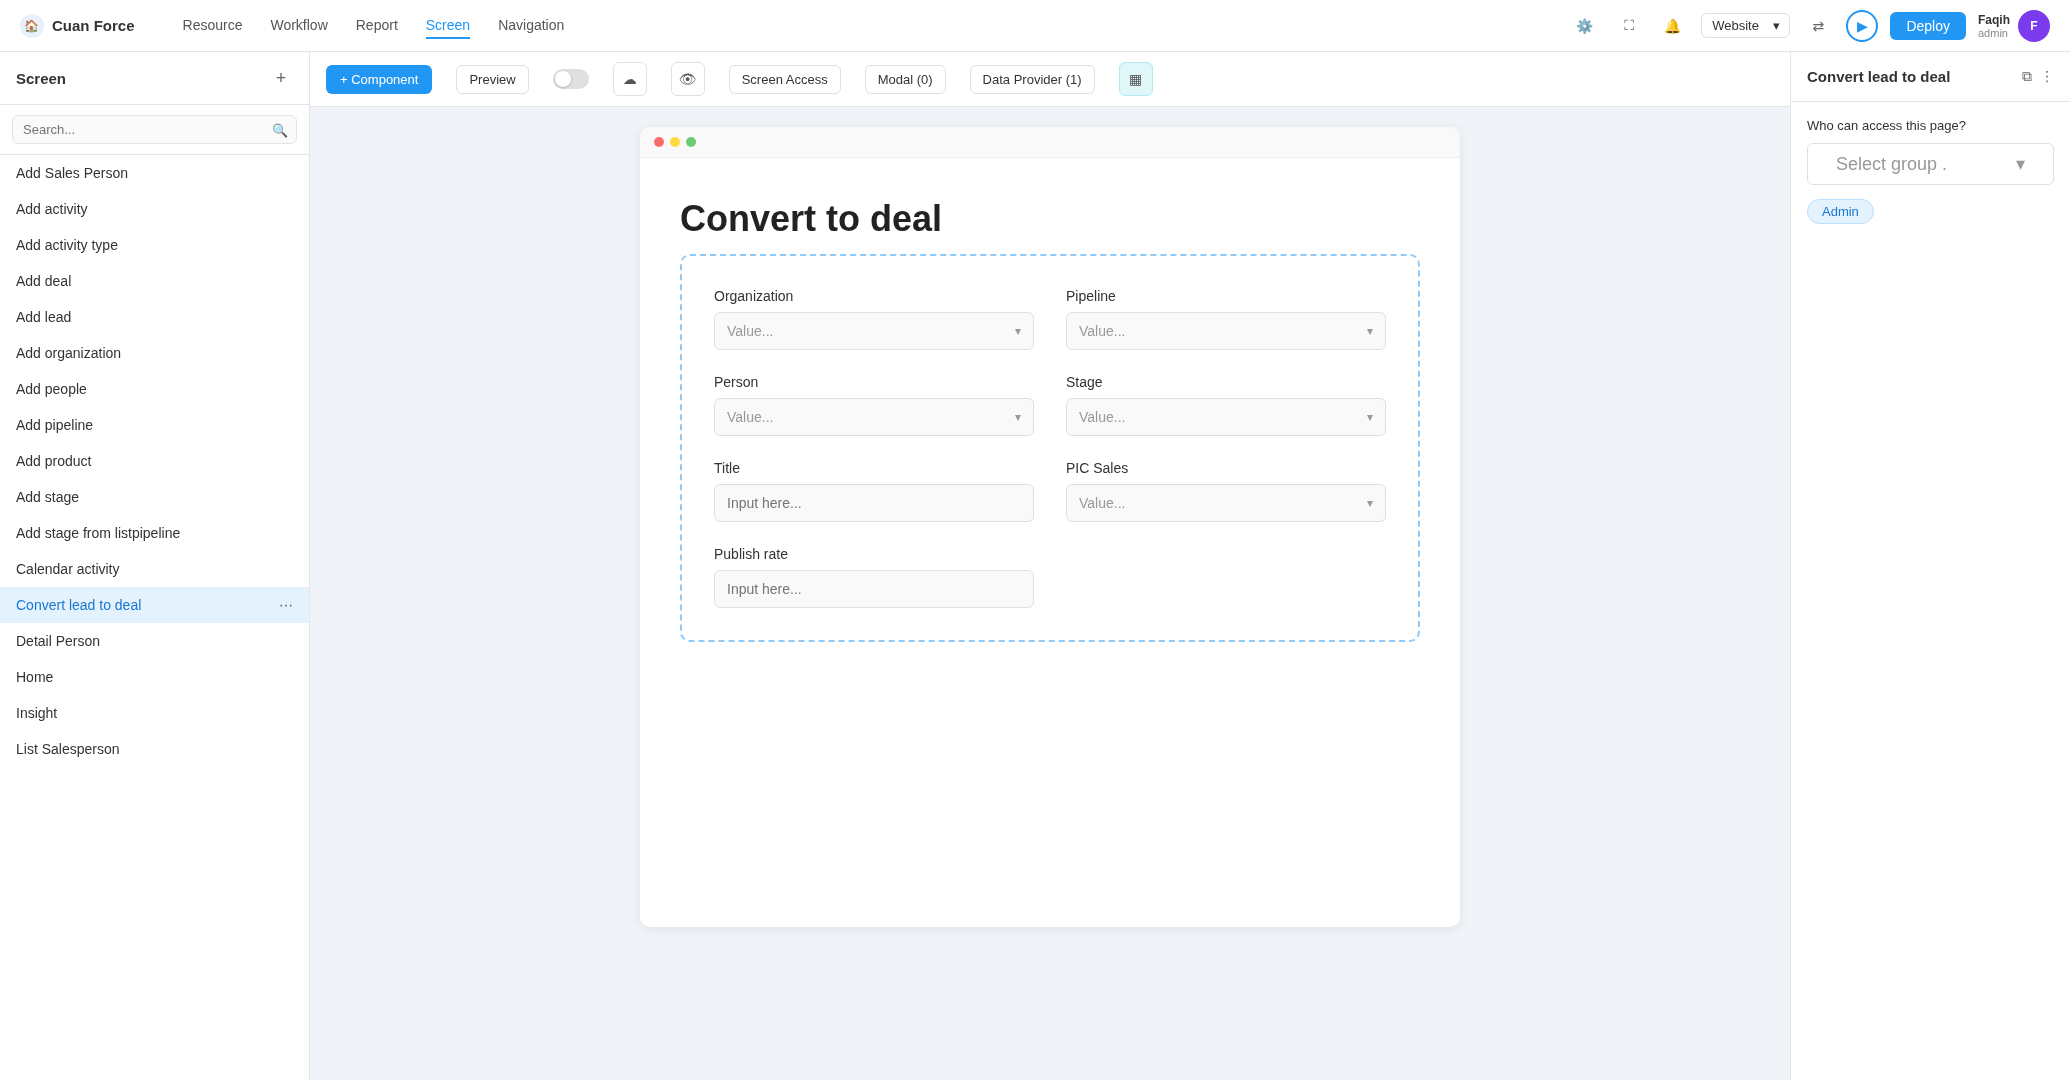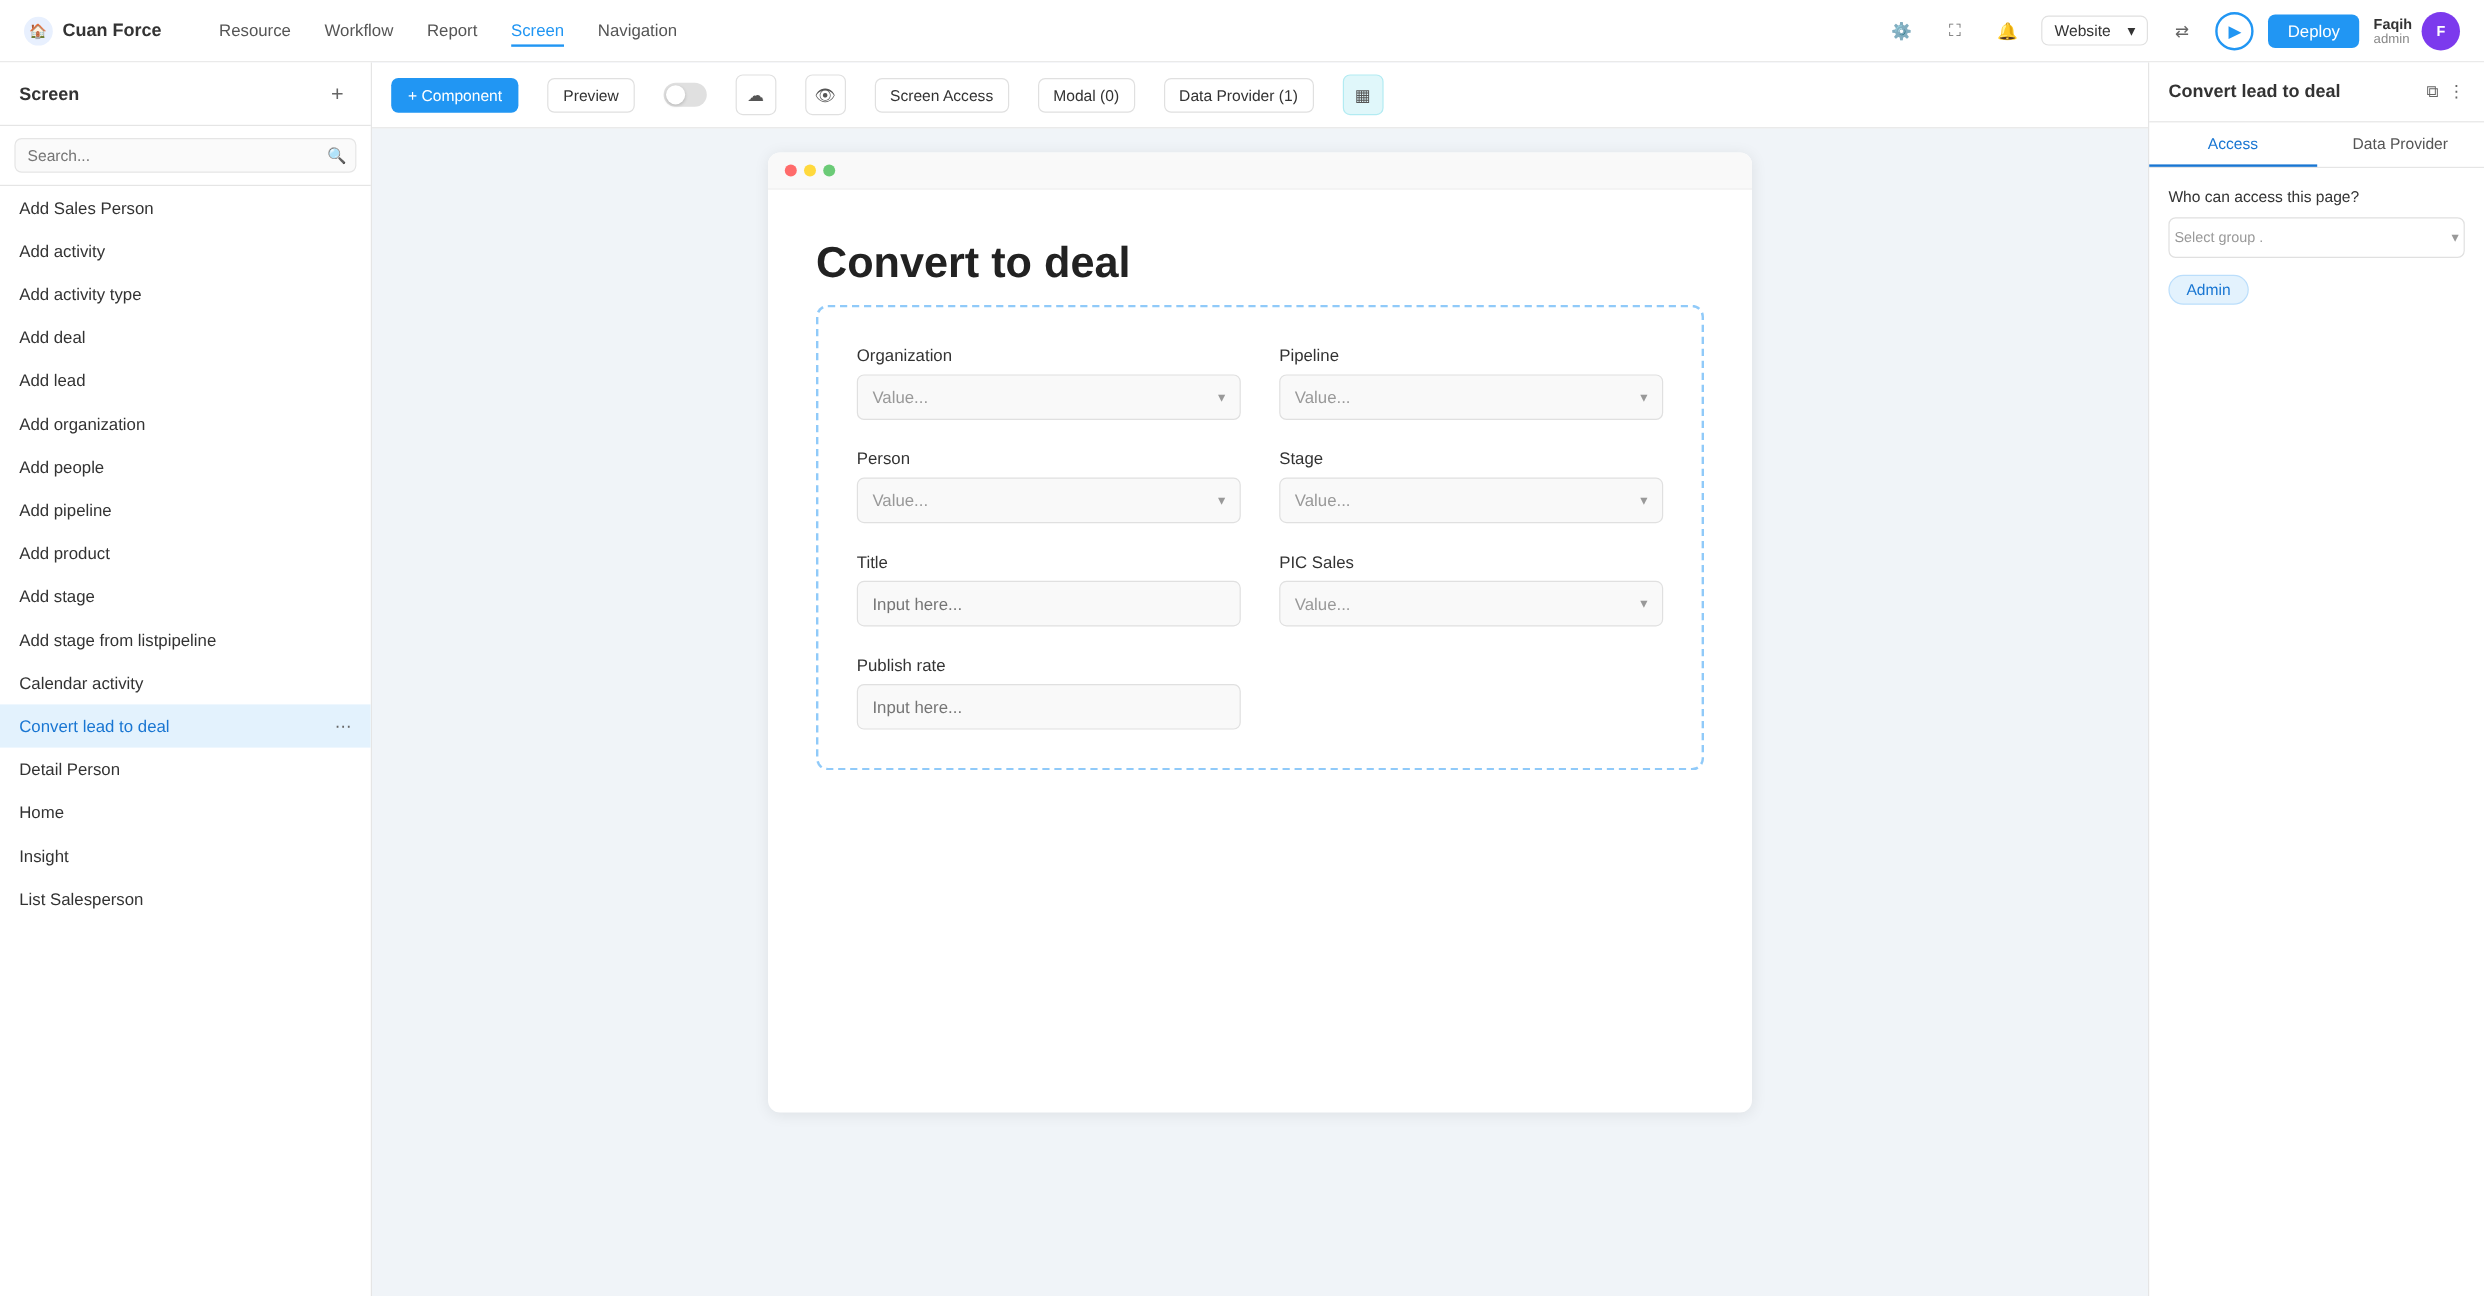--- a/index.html
+++ b/index.html
@@ -71,21 +71,21 @@
     
     .right-panel { width: 280px; background: #fff; border-left: 1px solid #e5e5e5; display: flex; flex-direction: column; flex-shrink: 0; }
     .right-panel-header { padding: 16px; border-bottom: 1px solid #e5e5e5; display: flex; align-items: center; justify-content: space-between; }
     .right-panel-title { font-size: 15px; font-weight: 600; }
     .right-panel-actions { display: flex; gap: 8px; color: #666; }
     .right-tabs { display: flex; border-bottom: 1px solid #e5e5e5; }
     .right-tab { flex: 1; text-align: center; padding: 10px; cursor: pointer; font-size: 13px; color: #555; border-bottom: 2px solid transparent; }
     .right-tab.active { color: #1976d2; border-bottom: 2px solid #1976d2; font-weight: 500; }
     .right-panel-body { padding: 16px; }
     .access-label { font-size: 13px; color: #333; margin-bottom: 10px; font-weight: 500; }
-    .select-group-dropdown { display: flex; align-items: center; justify-content: space-between; border: 1px solid #e0e0e0; border-radius: 6px; padding: 9px 4px; cursor: pointer; font-size: 12px; color: #999; margin-bottom: 14px; }
+    .select-group-dropdown { display: flex; align-items: center; justify-content: space-between; border: 1px solid #e0e0e0; border-radius: 6px; padding: 9px 28px; cursor: pointer; font-size: 18px; color: #999; margin-bottom: 14px; }
     .badge { display: inline-block; background: #e3f2fd; color: #1976d2; border-radius: 14px; padding: 4px 14px; font-size: 13px; font-weight: 500; cursor: pointer; border: 1px solid #bbdefb; }
   </style>
 </head>
 <body>
 
 <nav class="top-nav">
   <div class="logo-area">
     <div class="logo-icon">🏠</div>
     <span class="logo-text">Cuan Force</span>
   </div>
@@ -272,24 +272,20 @@
   </div>
 
   <div class="right-panel">
     <div class="right-panel-header">
       <span class="right-panel-title">Convert lead to deal</span>
       <div class="right-panel-actions">
         <span style="cursor:pointer;">⧉</span>
         <span style="cursor:pointer;">⋮</span>
       </div>
     </div>
-    <div class="right-tabs">
-      <div class="right-tab active">Access</div>
-      <div class="right-tab">Data Provider</div>
-    </div>
     <div class="right-panel-body">
       <div class="access-label">Who can access this page?</div>
       <div class="select-group-dropdown">
         <span>Select group .</span>
         <span>▾</span>
       </div>
       <span class="badge">Admin</span>
     </div>
   </div>
 

